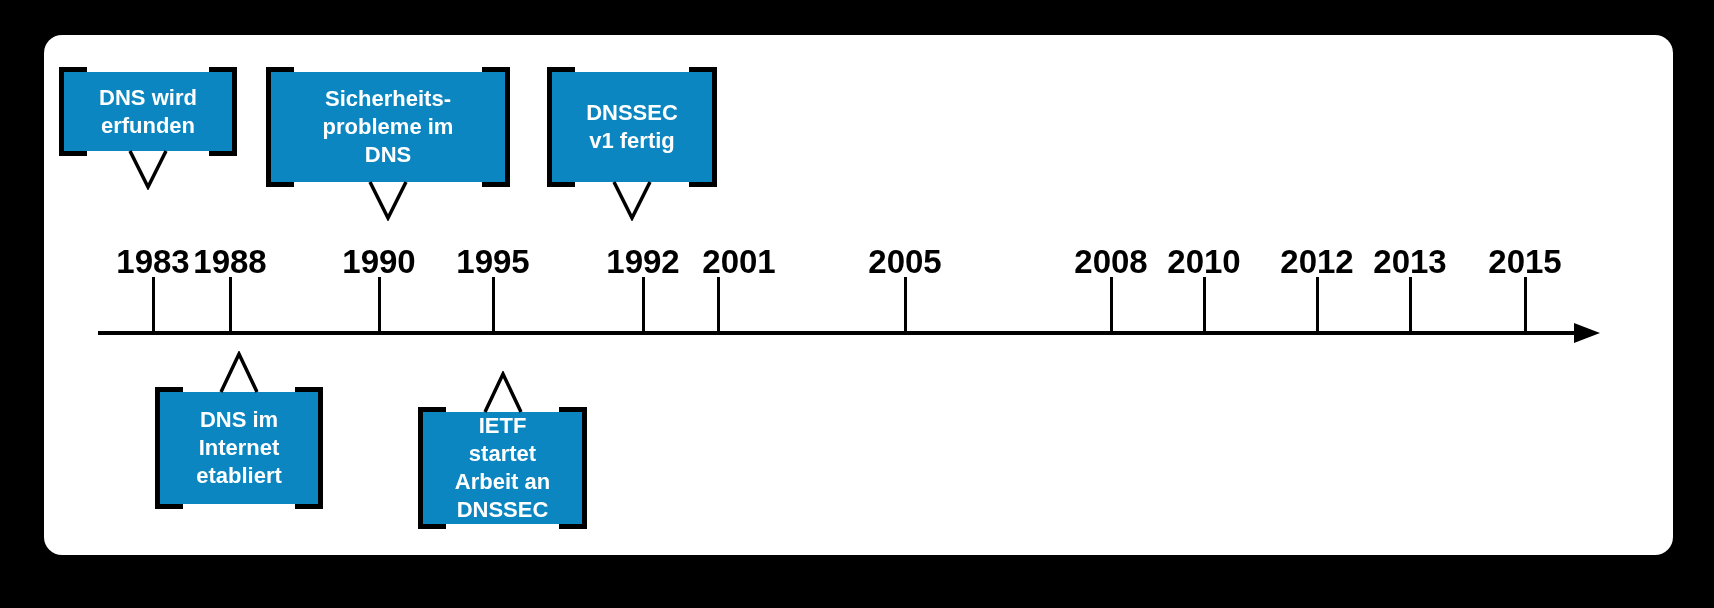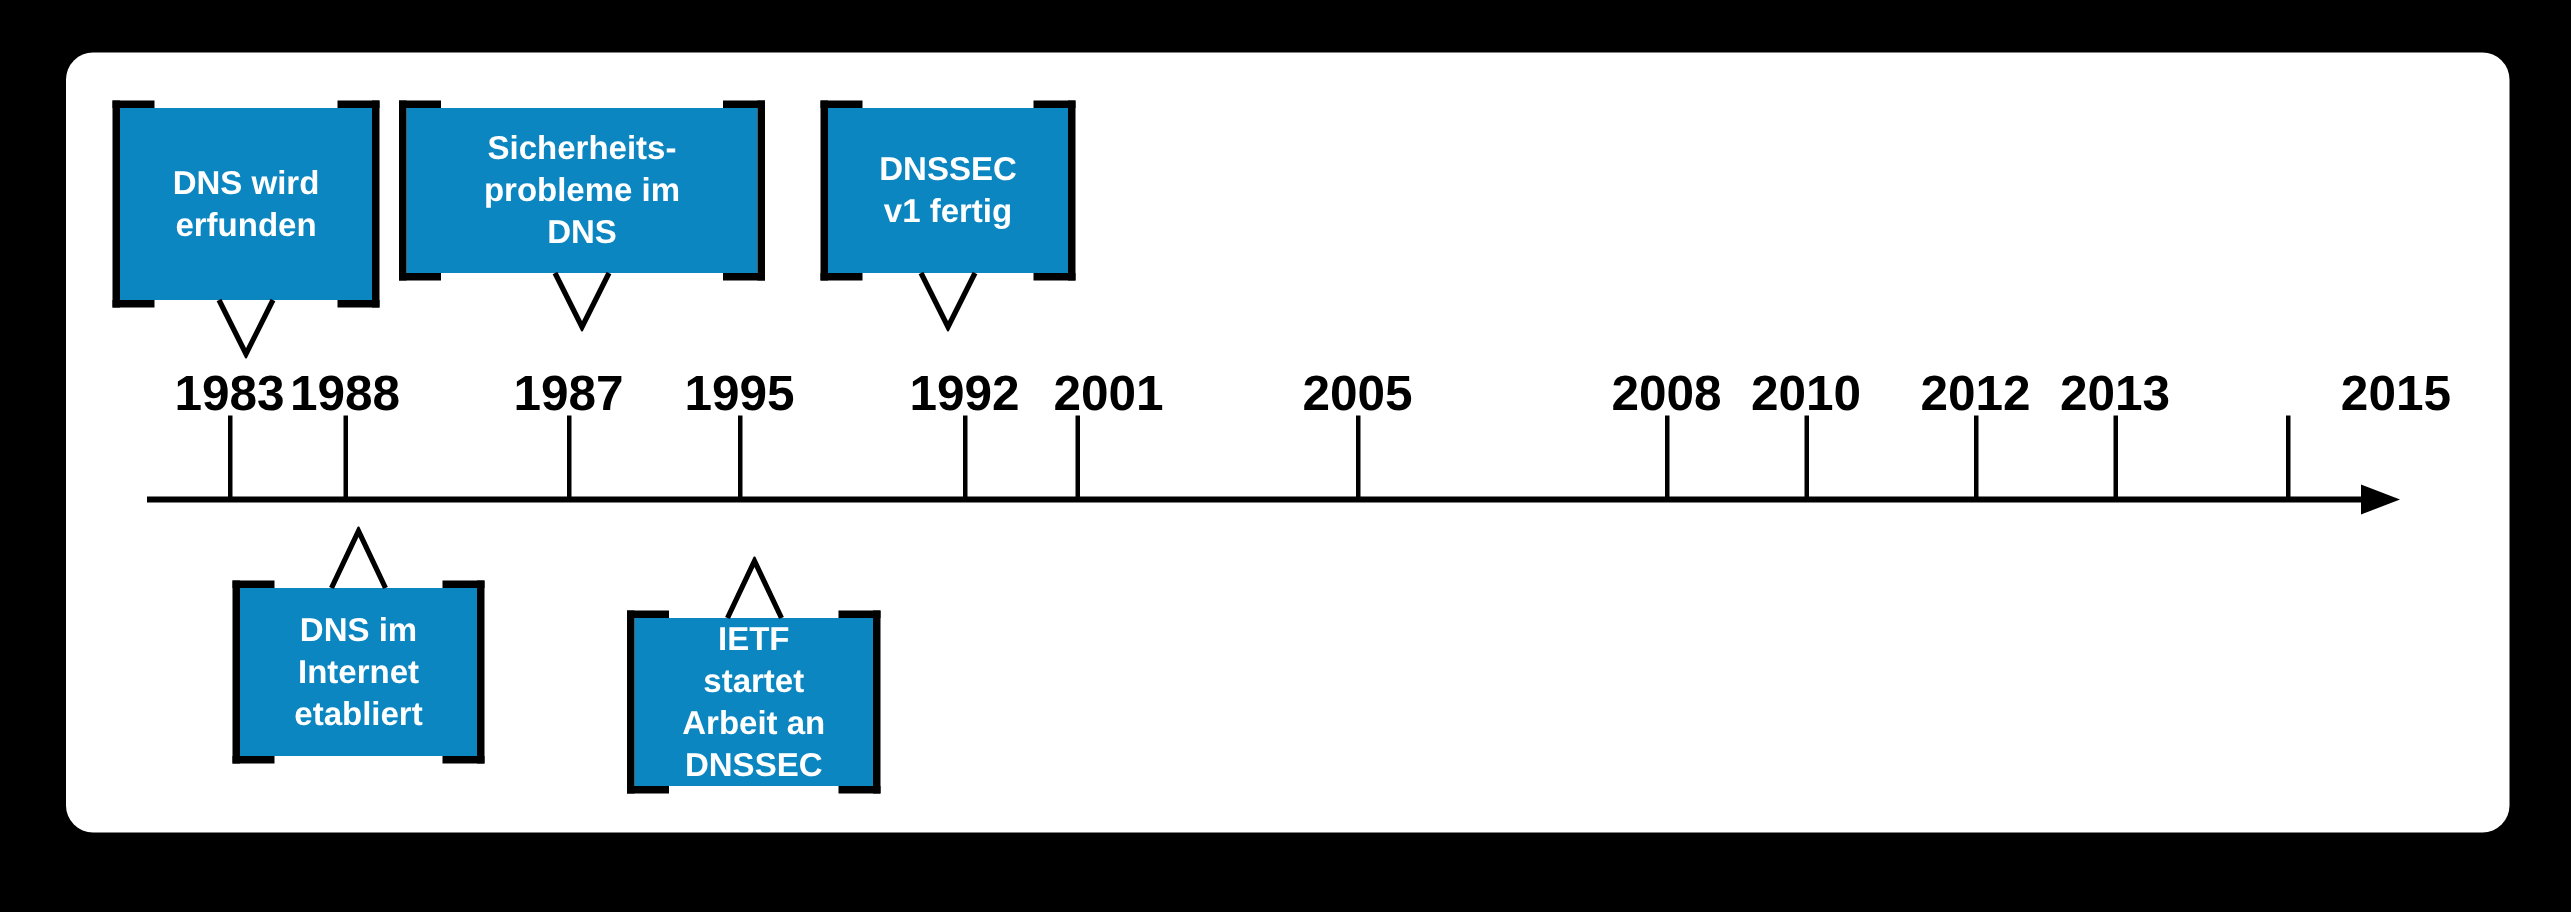--- a/index.html
+++ b/index.html
@@ -101,42 +101,42 @@
 <div class="stage">
   <div class="card">
     <div class="axis-line"></div>
     <div class="axis-arrowhead"></div>
     <div id="ticks-layer">
         <div class="tick" style="left: 108px;"></div>
         <div class="year-label" style="left: 64px;">1983</div>
         <div class="tick" style="left: 185px;"></div>
         <div class="year-label" style="left: 141px;">1988</div>
         <div class="tick" style="left: 334px;"></div>
-        <div class="year-label" style="left: 290px;">1987</div>
+        <div class="year-label" style="left: 290px;">1990</div>
         <div class="tick" style="left: 448px;"></div>
         <div class="year-label" style="left: 404px;">1995</div>
         <div class="tick" style="left: 598px;"></div>
         <div class="year-label" style="left: 554px;">1992</div>
         <div class="tick" style="left: 673px;"></div>
         <div class="year-label" style="left: 629px; margin-left: 21px;">2001</div>
         <div class="tick" style="left: 860px;"></div>
         <div class="year-label" style="left: 816px; text-align: center;">2005</div>
         <div class="tick" style="left: 1066px;"></div>
         <div class="year-label" style="left: 1022px;">2008</div>
         <div class="tick" style="left: 1159px;"></div>
         <div class="year-label" style="left: 1115px;">2010</div>
         <div class="tick" style="left: 1272px;"></div>
         <div class="year-label" style="left: 1228px;">2012</div>
         <div class="tick" style="left: 1365px;"></div>
         <div class="year-label" style="left: 1321px;">2013</div>
         <div class="tick" style="left: 1480px;"></div>
-        <div class="year-label" style="left: 1500px; text-align: right;">2015</div>
+        <div class="year-label" style="left: 1436px;">2015</div>
       </div>
     <div id="callouts-layer">
-        <div class="callout above" style="left: 36px; top: 37px; width: 168px; height: 128px;">
+        <div class="callout above" style="left: 20px; top: 37px; width: 168px; height: 79px;">
           <div class="fbar l"></div>
           <div class="fbar r"></div>
           <div class="farm tl"></div>
           <div class="farm tr"></div>
           <div class="farm bl"></div>
           <div class="farm br"></div>
           <div class="fill">DNS wird
 erfunden</div>
           <svg class="pointer down" width="44" height="40" viewBox="0 0 44 40">
             <path d="M4,1 L22,37 L40,1" fill="#ffffff" stroke="#000000" stroke-width="3.5"></path>

